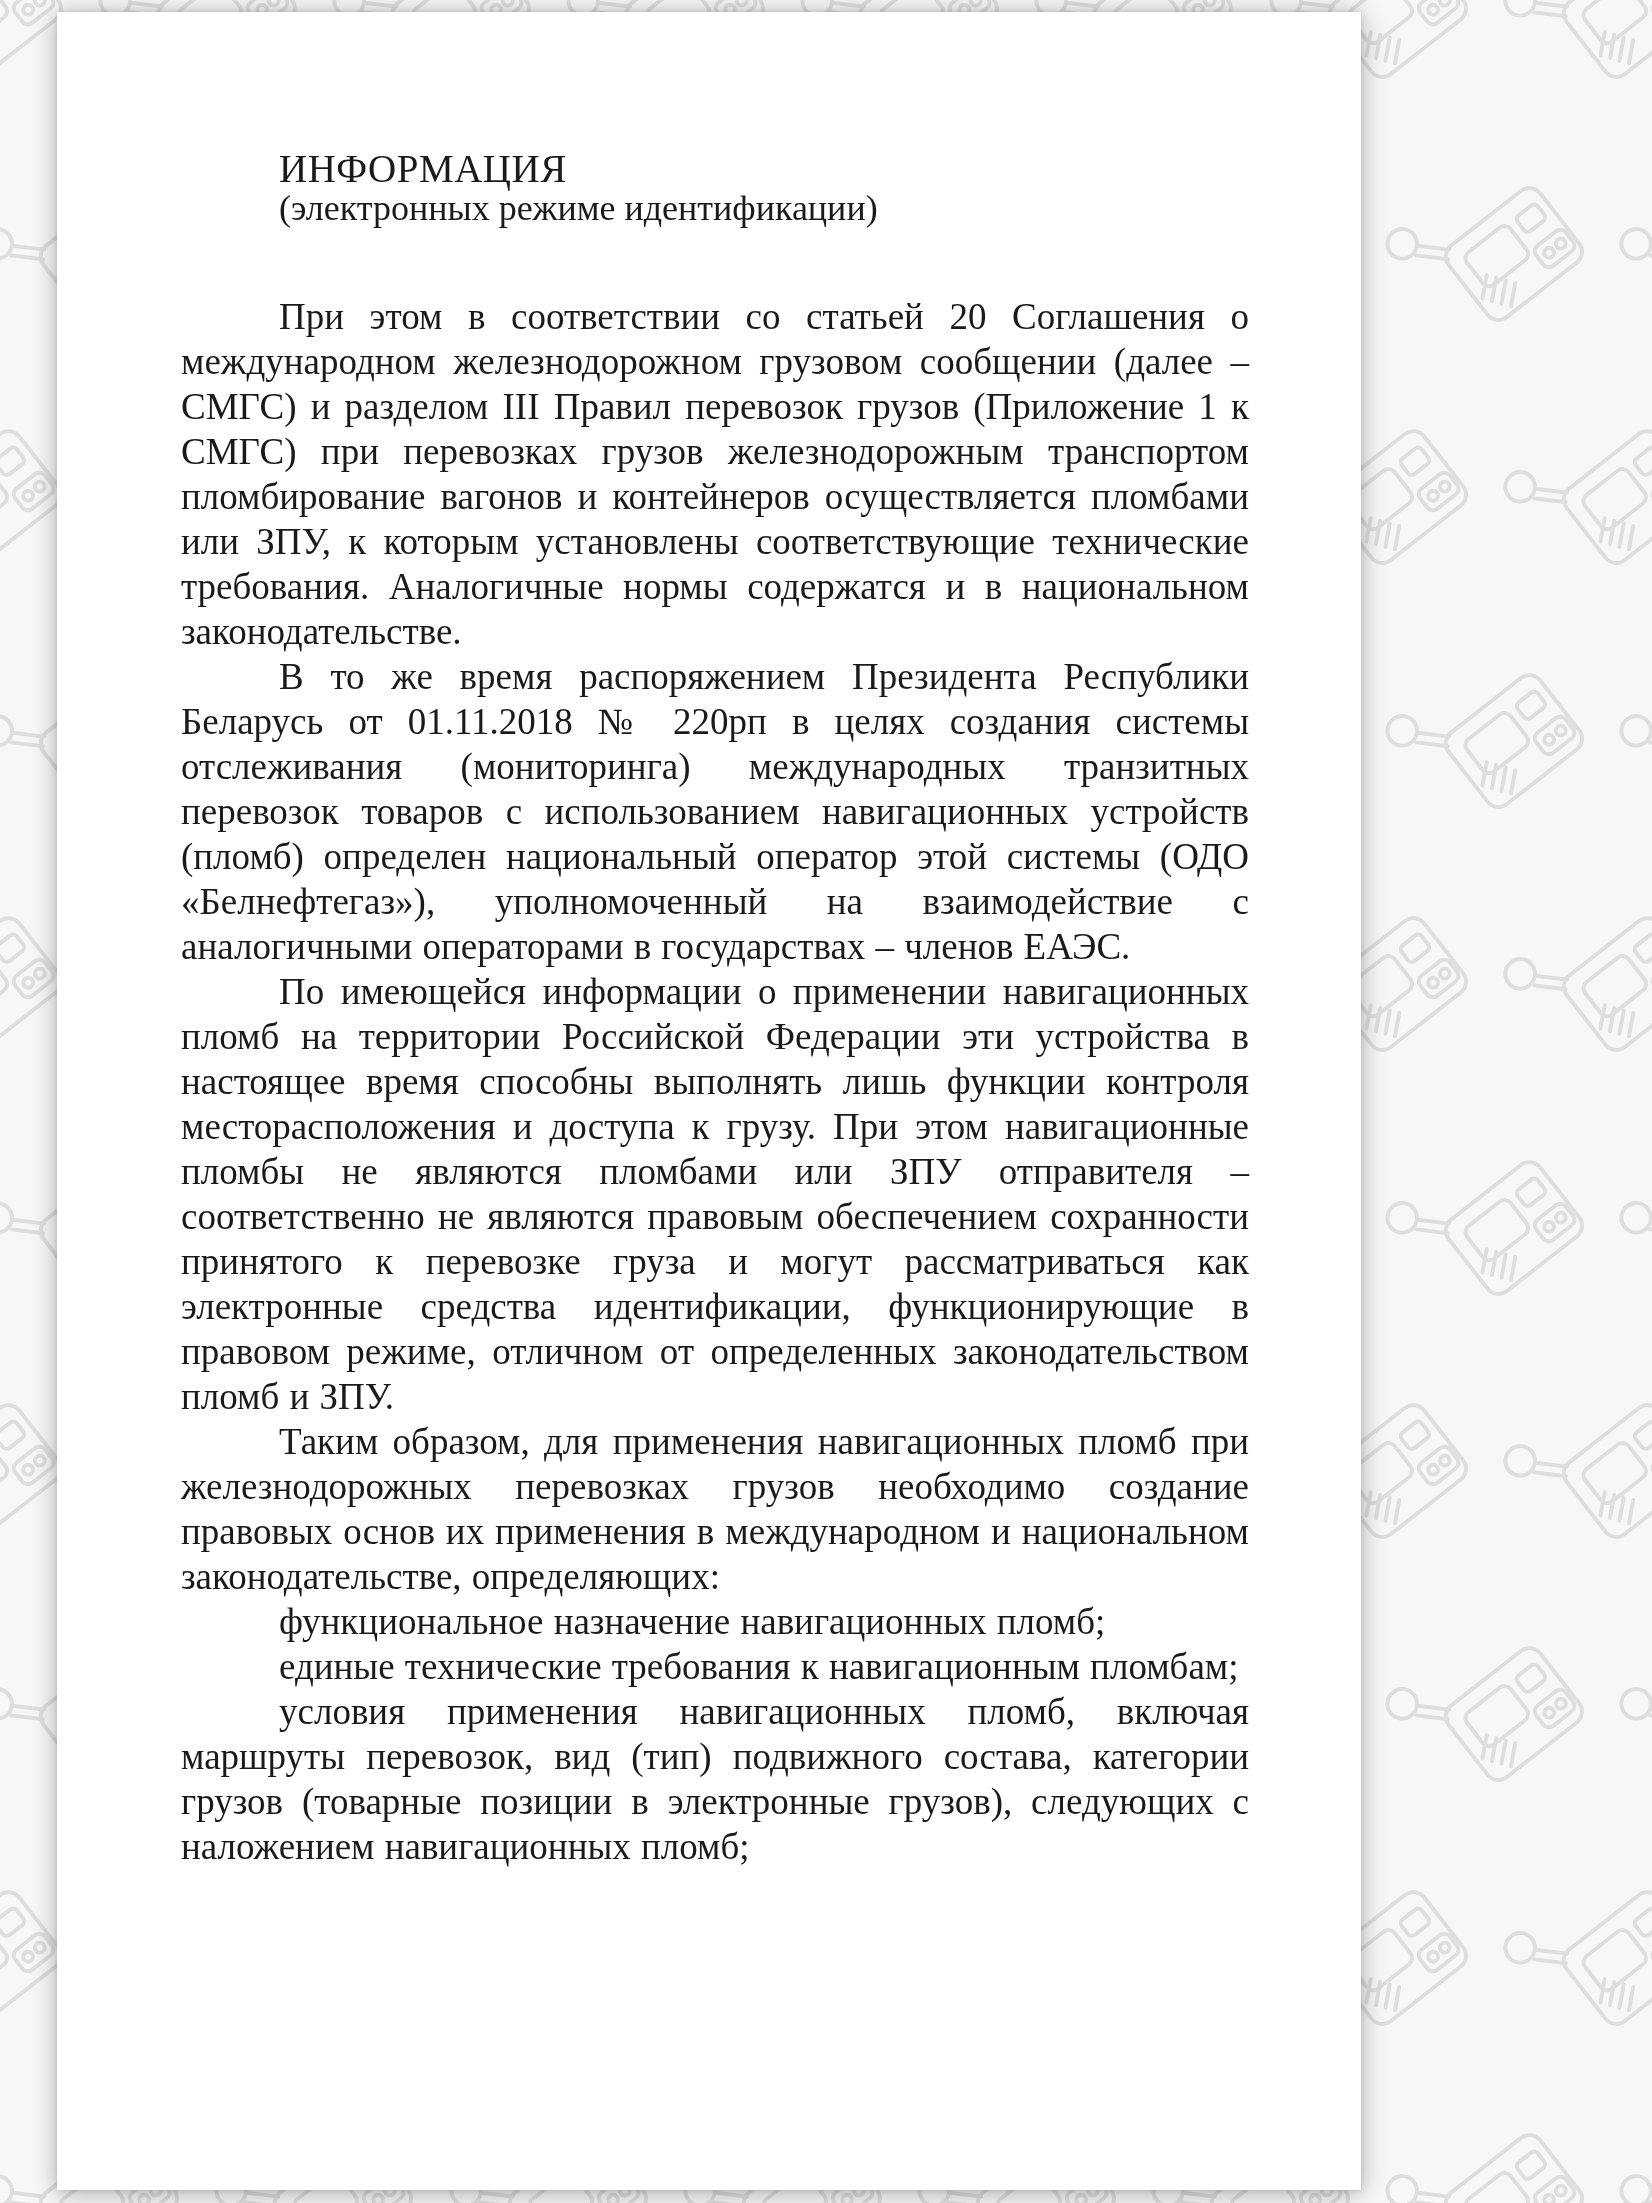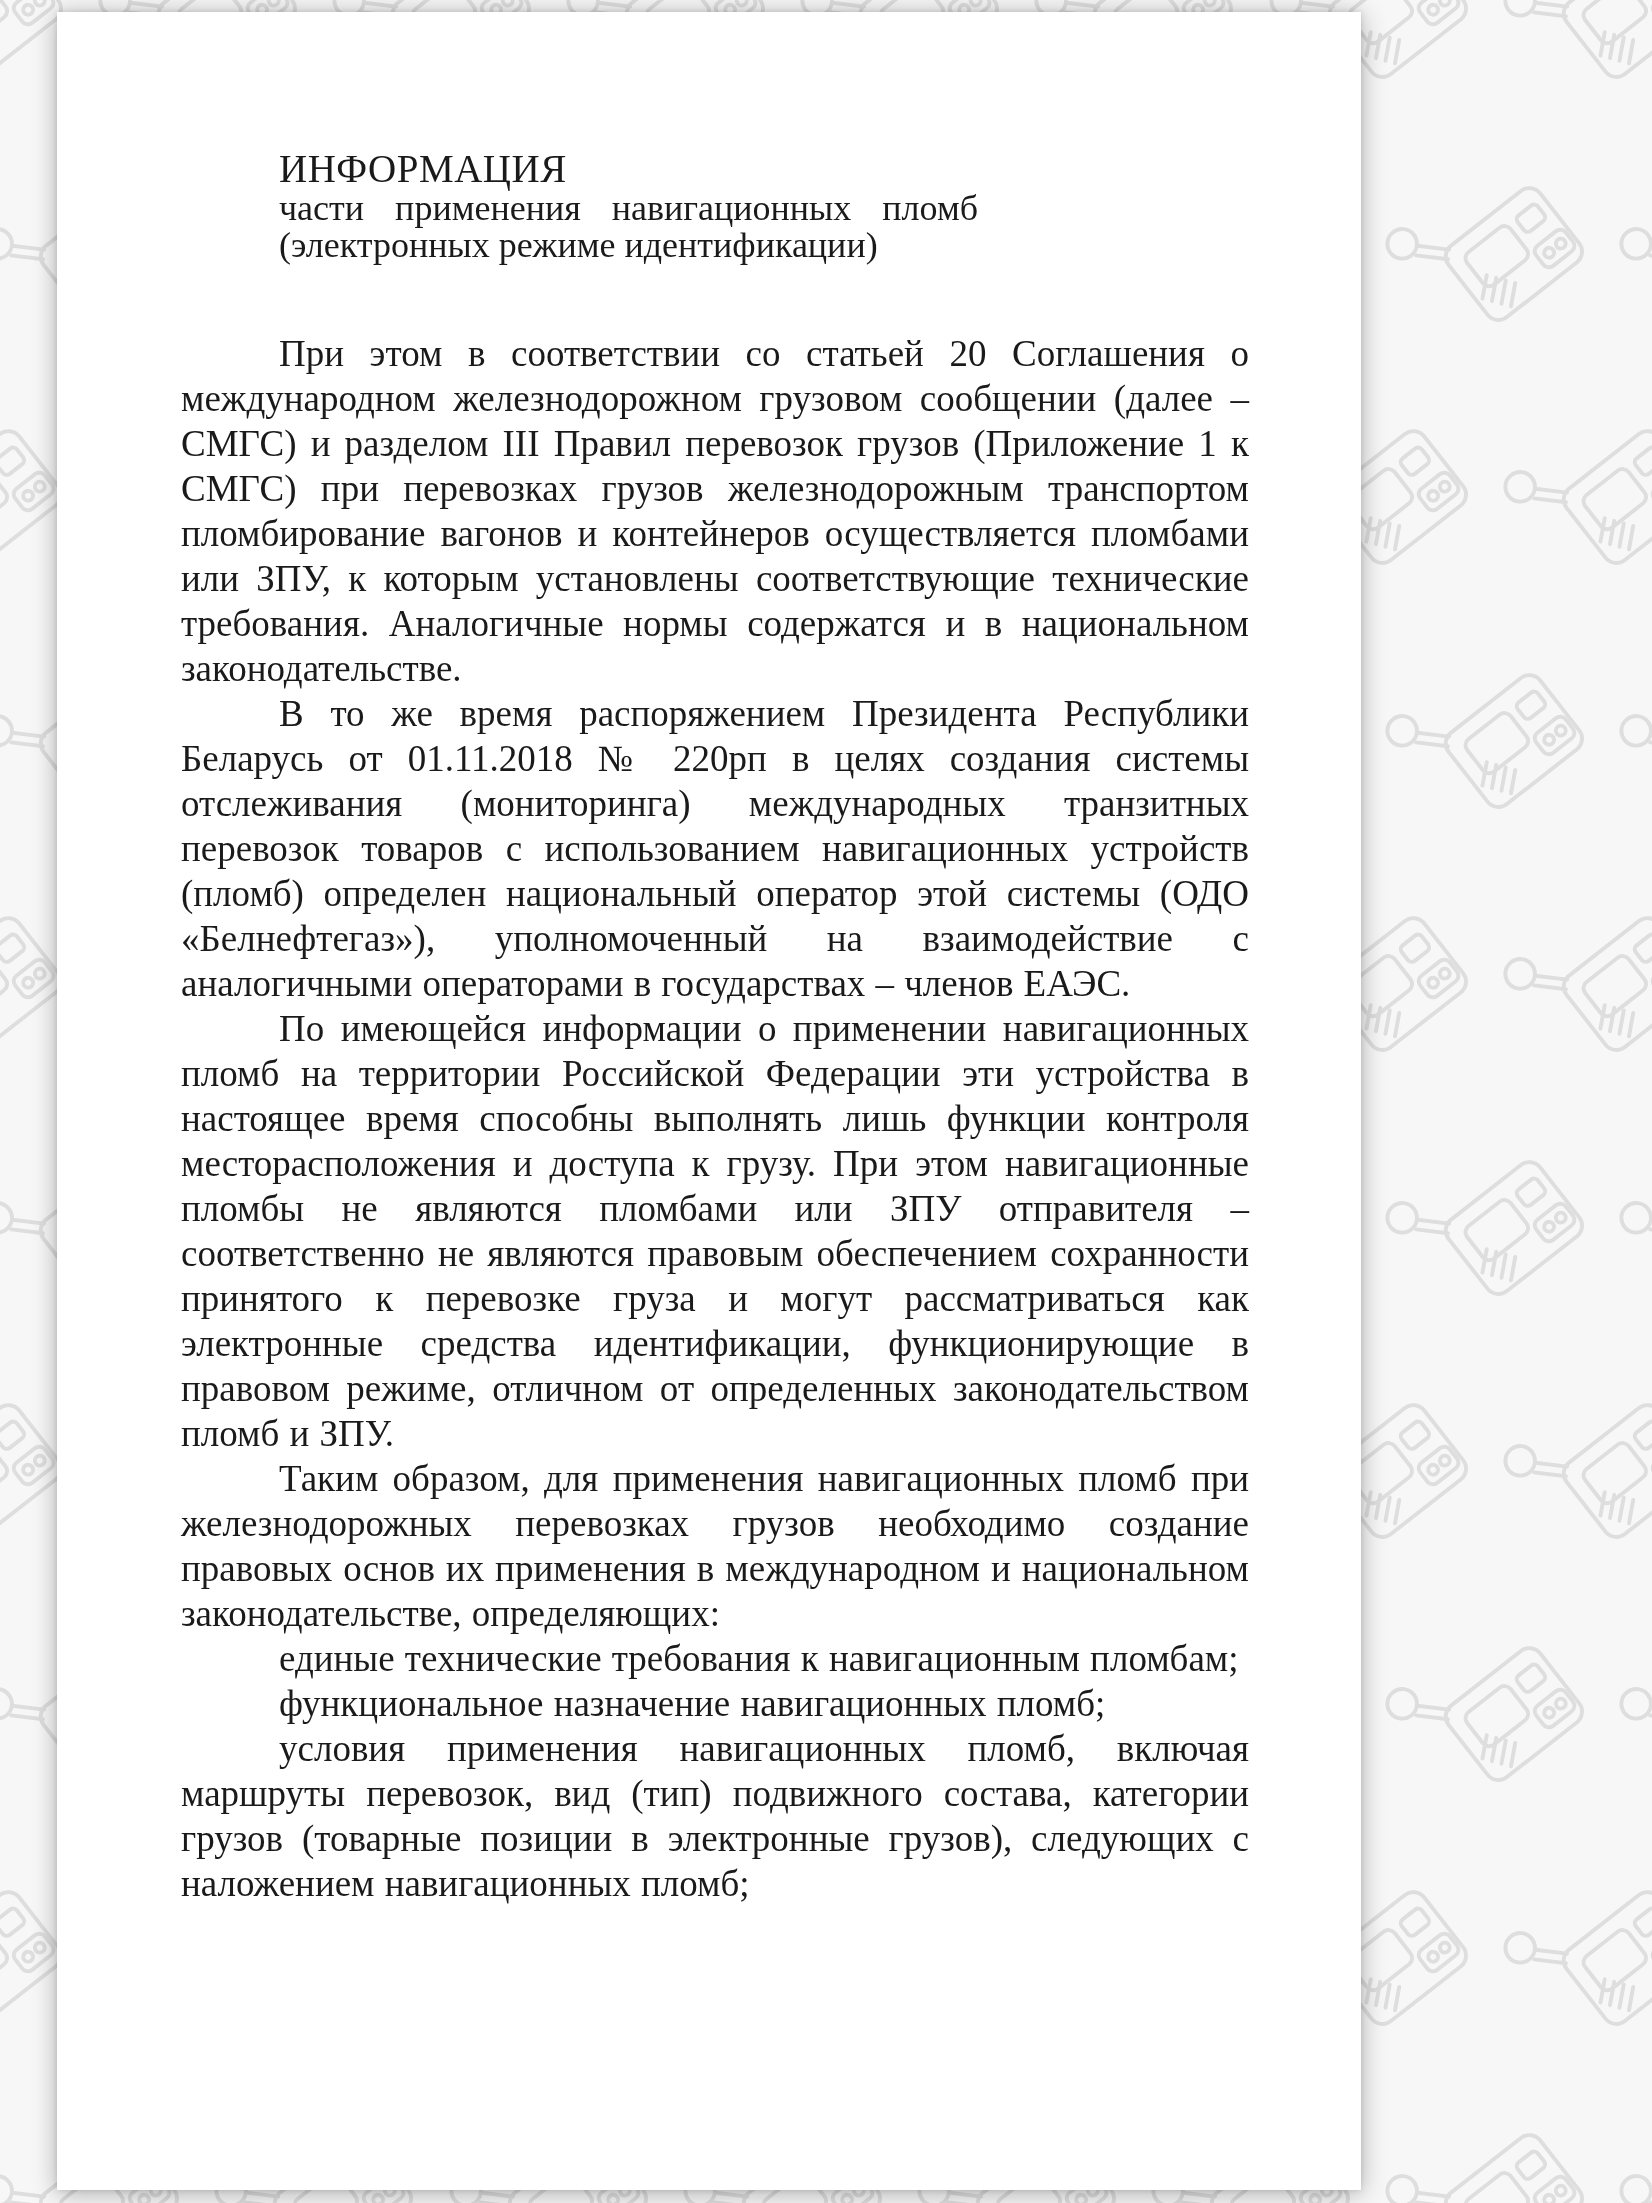--- a/index.html
+++ b/index.html
@@ -317,29 +317,28 @@
       </svg>
       <svg class="wm" viewBox="0 0 200 200" style="left: 1636px; top: 2103px;">
         <use href="#seal-glyph" xlink:href="#seal-glyph"></use>
       </svg>
     </div>
 
   <div class="page">
     <div class="title-block">
       <div class="doc-title">ИНФОРМАЦИЯ</div>
       <div class="doc-subtitle">
-        <div class="sub-line justify">части применения навигационных пломб</div>
         <div class="sub-line">(электронных режиме идентификации)</div>
       </div>
     </div>
 
     <div class="body-text">
       <p>При этом в соответствии со статьей 20 Соглашения о международном железнодорожном грузовом сообщении (далее – СМГС) и разделом III Правил перевозок грузов (Приложение 1 к СМГС) при перевозках грузов железнодорожным транспортом пломбирование вагонов и контейнеров осуществляется пломбами или ЗПУ, к которым установлены соответствующие технические требования. Аналогичные нормы содержатся и в национальном законодательстве.</p>
       <p>В то же время распоряжением Президента Республики Беларусь от 01.11.2018 № 220рп в целях создания системы отслеживания (мониторинга) международных транзитных перевозок товаров с использованием навигационных устройств (пломб) определен национальный оператор этой системы (ОДО «Белнефтегаз»), уполномоченный на взаимодействие с аналогичными операторами в государствах – членов ЕАЭС.</p>
       <p>По имеющейся информации о применении навигационных пломб на территории Российской Федерации эти устройства в настоящее время способны выполнять лишь функции контроля месторасположения и доступа к грузу. При этом навигационные пломбы не являются пломбами или ЗПУ отправителя – соответственно не являются правовым обеспечением сохранности принятого к перевозке груза и могут рассматриваться как электронные средства идентификации, функционирующие в правовом режиме, отличном от определенных законодательством пломб и ЗПУ.</p>
       <p>Таким образом, для применения навигационных пломб при железнодорожных перевозках грузов необходимо создание правовых основ их применения в международном и национальном законодательстве, определяющих:</p>
+      <p>функциональное назначение навигационных пломб;</p>
       <p>единые технические требования к навигационным пломбам;</p>
-      <p>функциональное назначение навигационных пломб;</p>
       <p>условия применения навигационных пломб, включая маршруты перевозок, вид (тип) подвижного состава, категории грузов (товарные позиции в электронные грузов), следующих с наложением навигационных пломб;</p>
     </div>
   </div>
 </div>
 
 
 </body></html>

